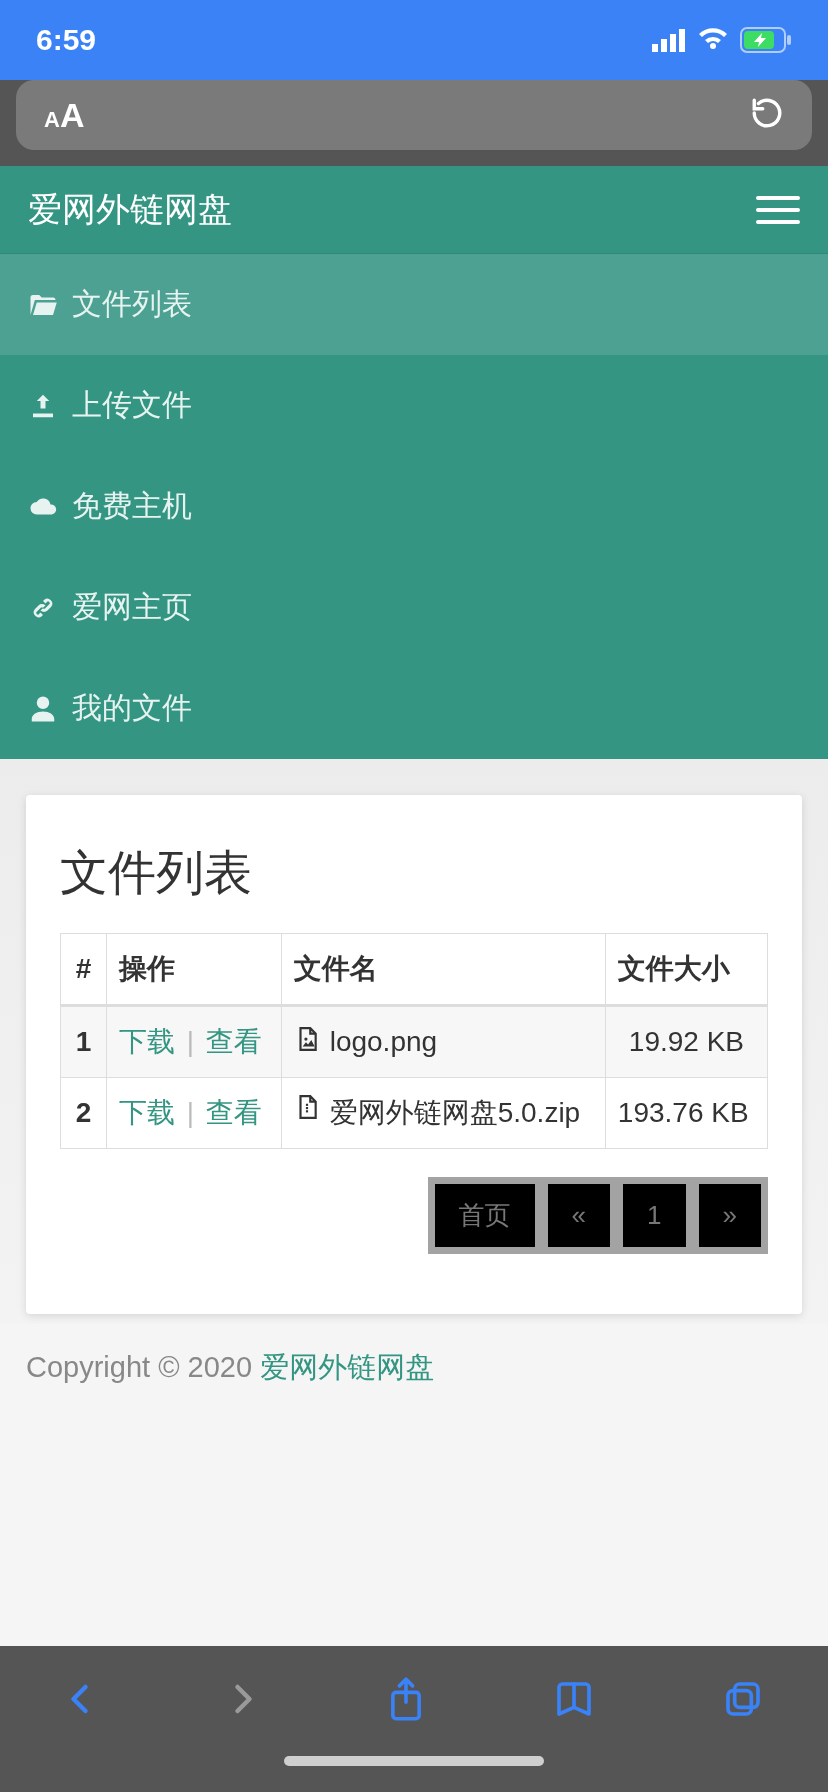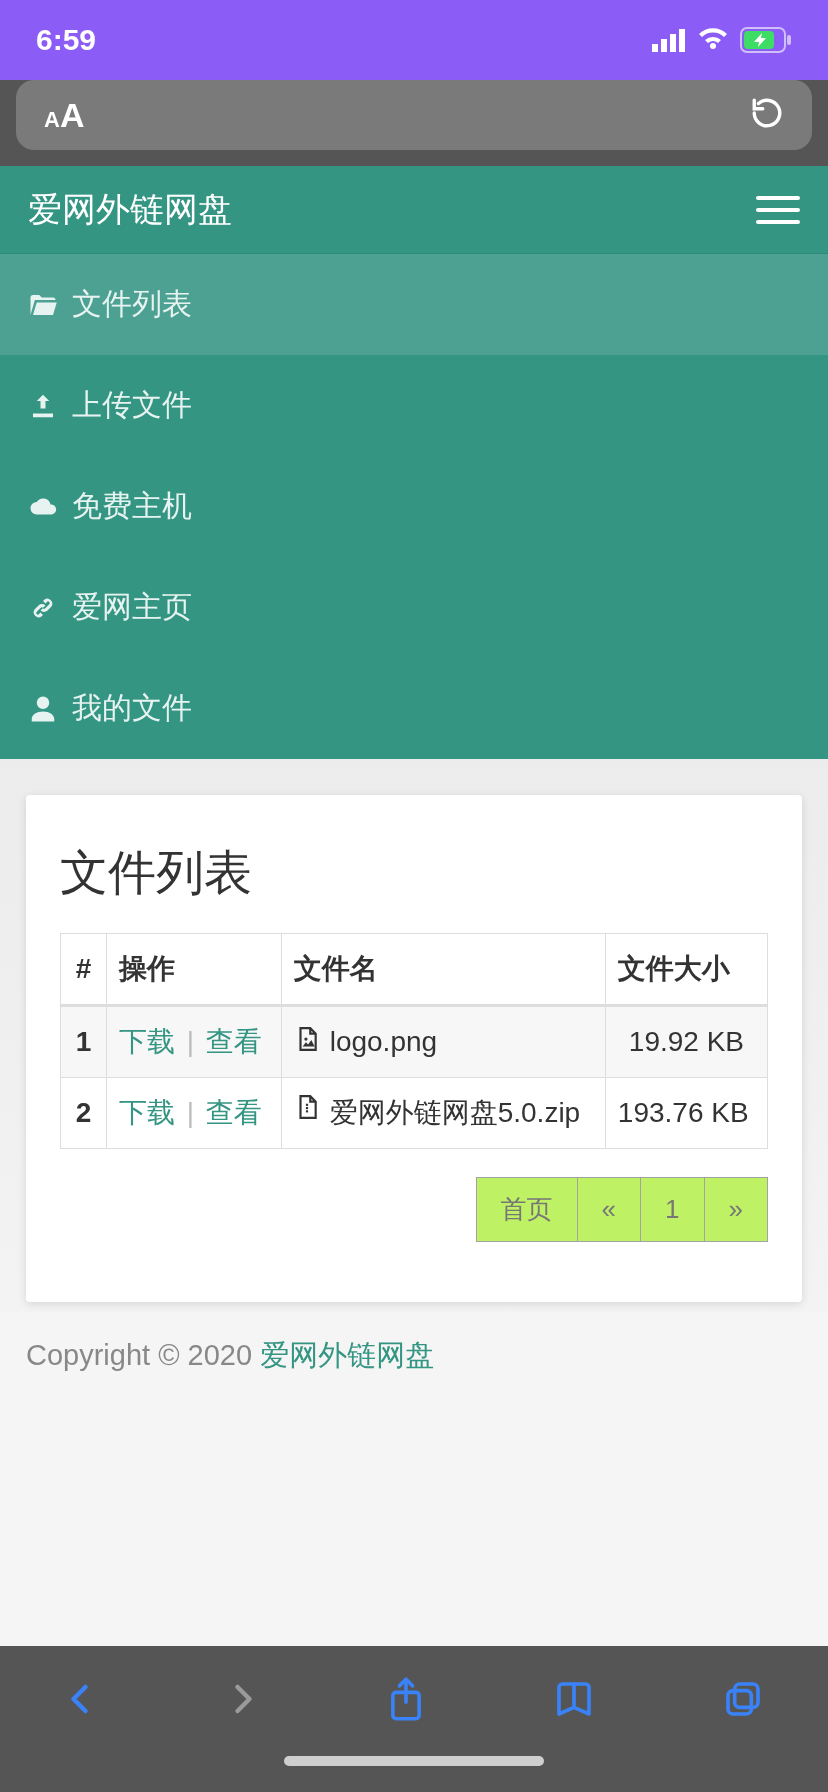--- a/index.html
+++ b/index.html
@@ -1,17 +1,17 @@
 <!DOCTYPE html>
 <html><head>
 <meta charset="utf-8">
 <style>
   * { box-sizing: border-box; margin: 0; padding: 0; }
   html, body { width: 828px; height: 1792px; font-family: -apple-system, "Helvetica Neue", Arial, sans-serif; background:#f5f5f5; }
-  .status-bar { height:80px; background:#8b5cf6; display:flex; align-items:center; justify-content:space-between; padding:0 36px; color:#fff; font-size:30px; font-weight:600;}
+  .status-bar { height:80px; background:#3b82f6; display:flex; align-items:center; justify-content:space-between; padding:0 36px; color:#fff; font-size:30px; font-weight:600;}
   .status-icons { display:flex; align-items:center; gap:10px; }
   .addr-wrap { background:#555; padding:0 16px 16px 16px; }
   .addr-bar { background:rgba(255,255,255,0.22); border-radius:18px; height:70px; display:flex; align-items:center; padding:0 28px; }
   .addr-aa { color:#fff; font-weight:600; display:flex; align-items:baseline; }
   .addr-aa .small { font-size:22px; }
   .addr-aa .big { font-size:34px; }
   .addr-reload { margin-left:auto; }
   .nav-header { background:#349583; height:88px; display:flex; align-items:center; padding:0 28px; color:#fff; border-bottom:1px solid rgba(0,0,0,0.08);}
   .nav-title { font-size:34px; font-weight:400; }
   .hamburger { margin-left:auto; display:flex; flex-direction:column; gap:8px; }
@@ -27,21 +27,21 @@
   th, td { border:1px solid #ddd; padding:16px 12px; text-align:left; vertical-align:middle;}
   thead th { border-bottom:3px solid #ddd; font-weight:700;}
   tbody tr:nth-child(odd) td { background:#f7f7f7; }
   th:first-child, td:first-child { text-align:center; width:46px; font-weight:700;}
   .link { color:#349583; text-decoration:none; }
   .sep { color:#bbb; margin:0 4px;}
   .fname { display:flex; gap:10px;}
   .fname svg { width:26px; height:26px; fill:#333; flex:0 0 26px;}
   .summary { font-size:28px; color:#555; margin-top:48px;}
   .pager { display:flex; justify-content:flex-end; gap:0; margin-top:28px;}
-  .pager button { background:#bef264; border:1px solid #a3a3a3; color:#777; font-size:26px; padding:14px 24px; margin-left:-1px; cursor:pointer;}
+  .pager button { background:#000000; border:7px solid #a3a3a3; color:#777; font-size:26px; padding:14px 24px; margin-left:-1px; cursor:pointer;}
   .footer { color:#888; font-size:29px; padding:24px 26px 0 26px;}
   .footer a { color:#349583; text-decoration:none;}
   .bottom-bar { position:absolute; bottom:0; left:0; width:828px; background:#555; }
   .bb-icons { height:110px; display:flex; align-items:center; justify-content:space-around;}
   .home-ind { height:36px; display:flex; align-items:flex-start; justify-content:center;}
   .home-ind div { width:260px; height:10px; background:#cfcfcf; border-radius:6px;}
 </style>
 </head>
 <body>
 

